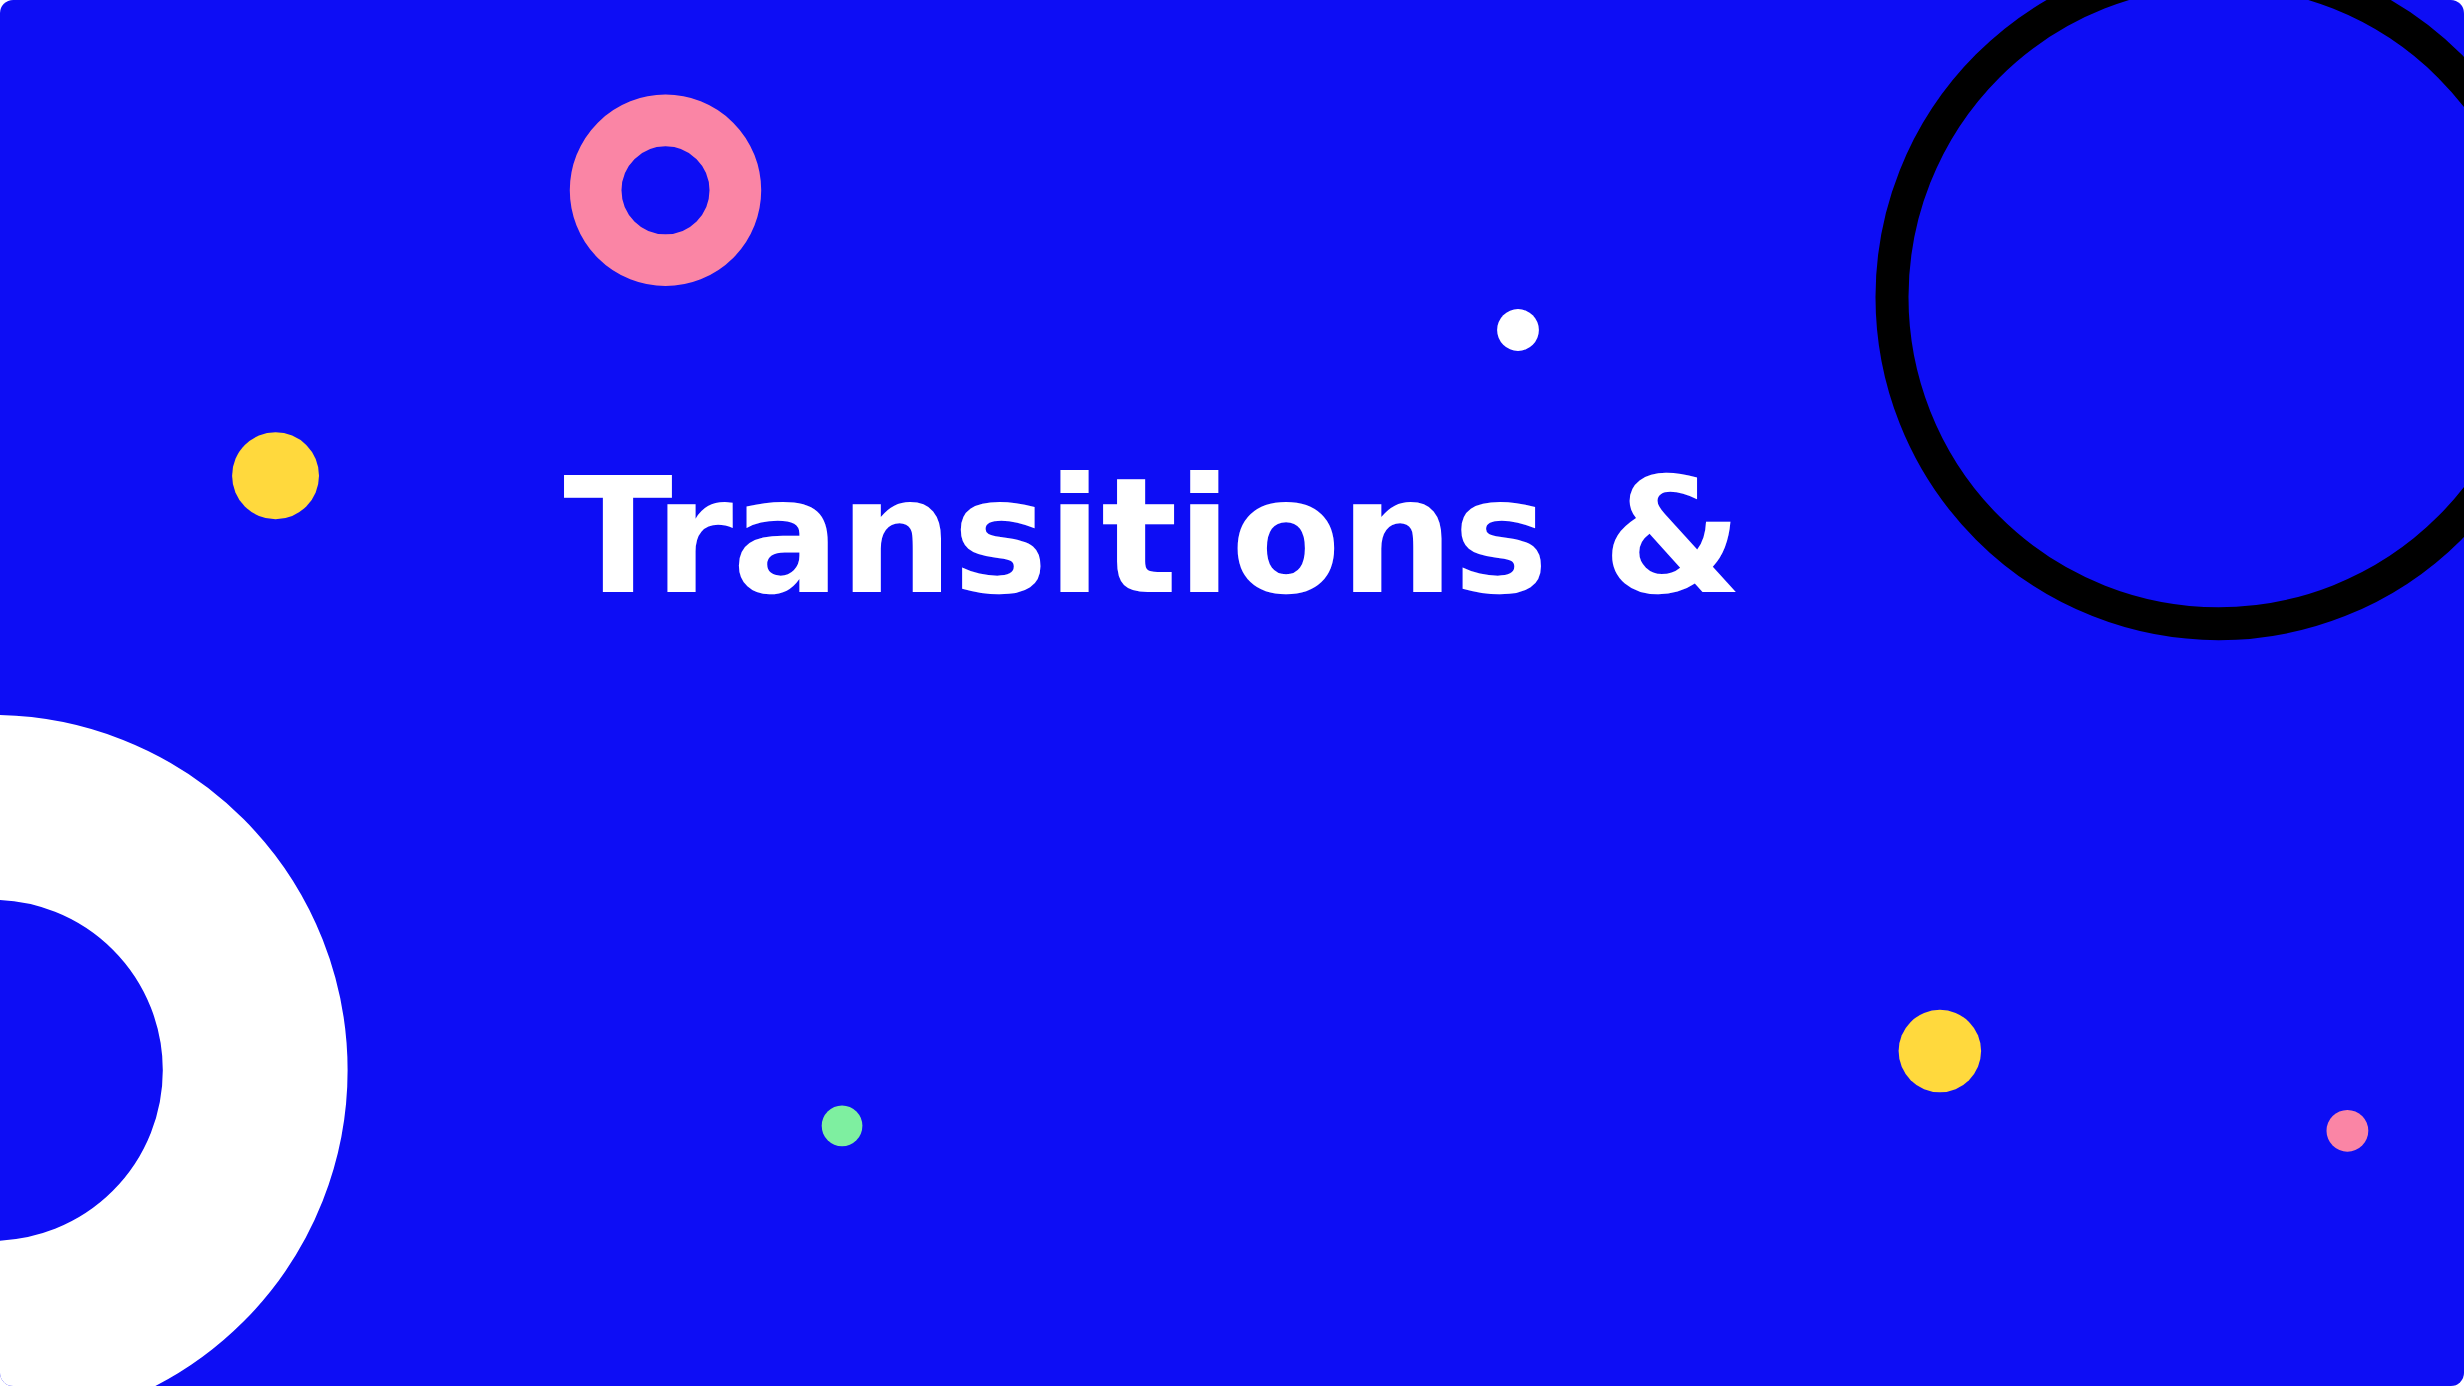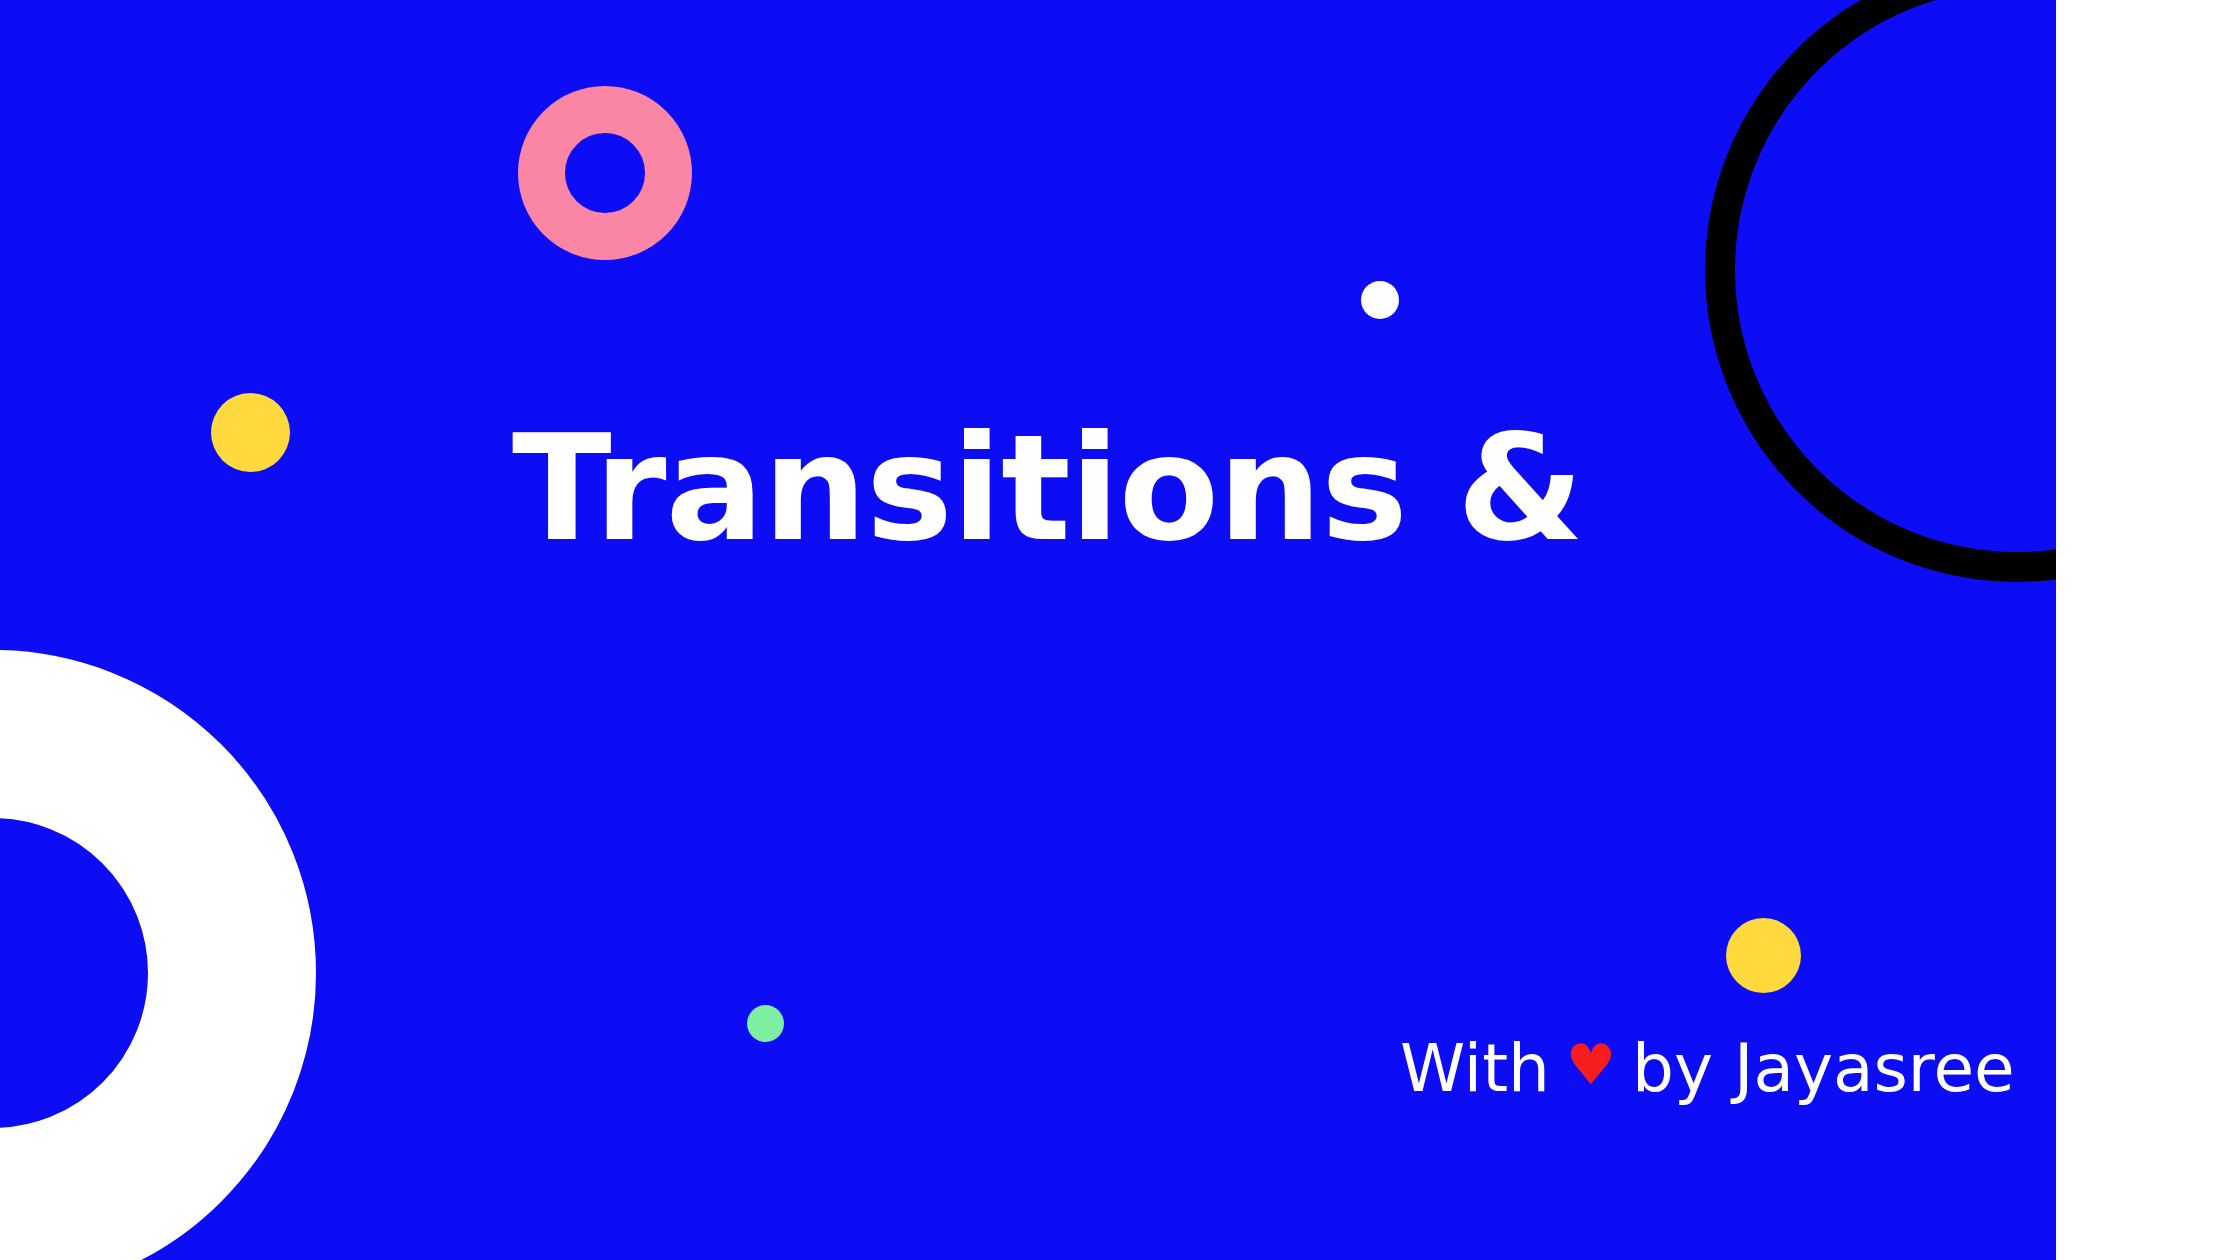--- a/index.html
+++ b/index.html
@@ -3,25 +3,26 @@
 <meta charset="utf-8">
 <title>Transitions &amp; Transformations</title>
 <style>
   html, body {
     margin: 0;
     padding: 0;
     background: #ffffff;
   }
   #slide {
     position: relative;
-    width: 2056px;
+    width: 2240px;
     height: 1260px;
     overflow: hidden;
     background: #0d0df5;
     font-family: "DejaVu Sans", sans-serif;
+    border-radius: 12px;
   }
 
   
   .shape { position: absolute; }
 
   .dot { border-radius: 50%; }
 
   .ring { border-radius: 50%; box-sizing: border-box; }
 
   
@@ -122,19 +123,14 @@
   <div class="shape dot" id="green-dot" style="background: rgb(126, 239, 160);"></div>
 
   <div class="shape dot" id="yellow-dot-right" style="background: rgb(255, 217, 61);"></div>
 
   <div class="shape dot" id="pink-dot" style="background: rgb(250, 133, 165);"></div>
 
   <div id="title-block">
     <div class="title-line" style="color: rgb(255, 255, 255);">Transitions &amp;</div>
   </div>
 
-  <div id="signature" style="color: rgb(255, 255, 255);">
-    <span class="sig-word">With</span>
-    <span class="heart" style="color: rgb(245, 29, 29);">♥</span>
-    <span class="sig-word">by Jayasree</span>
-  </div>
 
 </div>
 
 </body></html>

